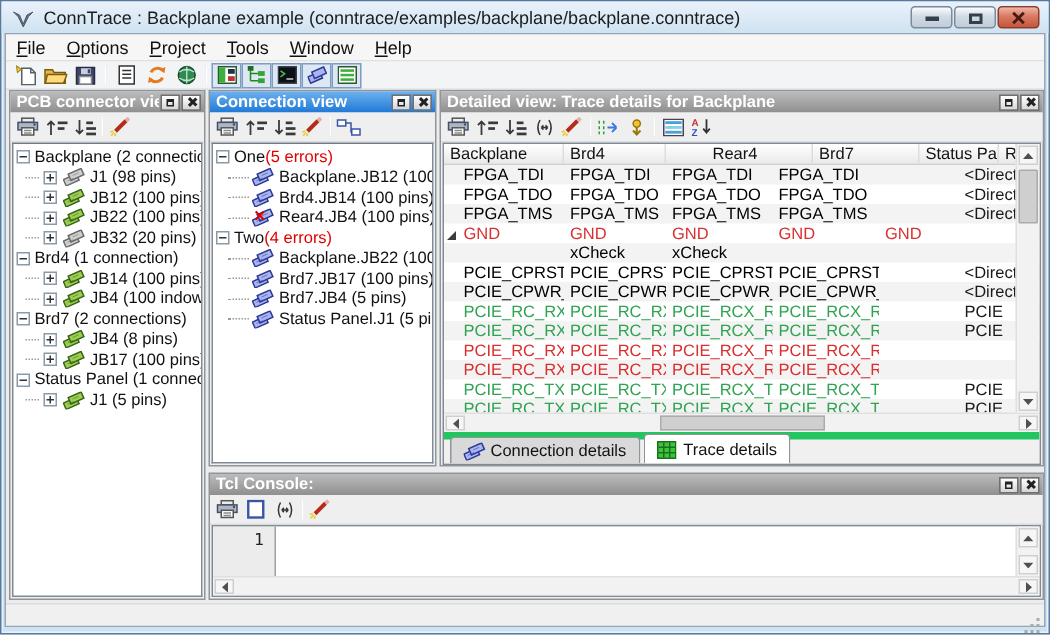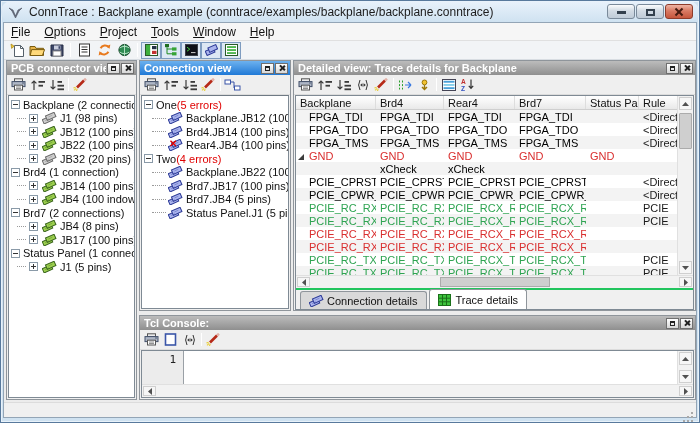--- a/index.html
+++ b/index.html
@@ -2,21 +2,21 @@
 <html><head>
 <meta charset="utf-8">
 <style>
   * { margin:0; padding:0; box-sizing:border-box; }
   html,body { width:700px; height:423px; font-family:"Liberation Sans",sans-serif; }
   .window { position:relative; width:700px; height:423px; background:#cfe2f1;
             box-shadow: inset 0 0 0 1px #58799c, inset 0 0 0 2px #e8f2fa; overflow:hidden; }
 
   
   .titlebar { position:absolute; top:1px; left:1px; right:1px; height:21px;
-              background:linear-gradient(#e9f2fb,#cfe2f1); display:flex; align-items:center; padding-left:7px;border-radius:10px; }
+              background:linear-gradient(#e9f2fb,#cfe2f1); display:flex; align-items:center; padding-left:7px; }
   .app-icon { width:15px; height:14px; margin-right:6px; }
   .win-title { font-size:12px; color:#1c1c1c; flex:1; white-space:nowrap; overflow:hidden; }
   .win-btns { display:flex; gap:1px; margin-right:6px; }
   .wbtn { width:28px; height:15px; border:1px solid #7a8a9a; border-radius:3px;
           background:linear-gradient(#fbfcfd,#d2dbe4 45%,#c0ccd8); position:relative; }
   .wbtn.close { background:linear-gradient(#efb5a5,#d97a63 45%,#c6563c); border-color:#8e3b2a; }
   .g-min { position:absolute; left:9px; bottom:4px; width:9px; height:3px; background:#33404d; }
   .g-max { position:absolute; left:9px; top:4px; width:9px; height:7px; border:2px solid #33404d; }
   .g-close { position:absolute; left:50%; top:50%; width:10px; height:10px; transform:translate(-50%,-50%); }
   .g-close:before, .g-close:after { content:""; position:absolute; left:4px; top:0; width:2px; height:10px; background:#471b10; }
@@ -86,21 +86,21 @@
   .vscroll { position:absolute; top:0; right:0; width:16px; bottom:0; background:#f2f2f2; border-left:1px solid #e0e0e0; }
   .sbtn { position:absolute; left:1px; right:1px; height:13px; background:#f6f6f6; border:1px solid #cfcfcf; display:flex; align-items:center; justify-content:center; }
   .sbtn.up { top:1px; } .sbtn.down { bottom:1px; }
   .vthumb { position:absolute; left:1px; right:1px; background:#cfcfcf; border:1px solid #ababab; border-radius:1px; }
   .hscroll { height:13px; background:#f2f2f2; border-top:1px solid #e0e0e0; position:relative; flex:none; }
   .hbtn { position:absolute; top:1px; bottom:1px; width:13px; background:#f6f6f6; border:1px solid #cfcfcf; display:flex; align-items:center; justify-content:center; }
   .hbtn.left { left:1px; } .hbtn.right { right:1px; }
   .hthumb { position:absolute; top:1px; bottom:1px; left:50%; transform:translateX(-50%); width:110px; background:#cfcfcf; border:1px solid #ababab; }
 
   
-  .tabbar { height:21px; background:#f0f0f0; border-top:2px solid #22c55e; display:flex; align-items:flex-end; padding-left:4px; flex:none; }
+  .tabbar { height:21px; background:#f0f0f0; border-top:5px solid #22c55e; display:flex; align-items:flex-end; padding-left:4px; flex:none; }
   .tab { height:18px; display:flex; align-items:center; gap:4px; padding:0 8px; font-size:11px; color:#111;
          border:1px solid #8f959b; border-bottom:none; border-radius:3px 3px 0 0; background:#d9d9d9; margin-right:2px; }
   .tab.active { background:#fff; height:20px; }
   .tab .ticon { width:14px; height:12px; }
 
   
   .con-edit { flex:1; display:flex; flex-direction:column; background:#fff; border:1px solid #7f8a94; margin:0 1px 1px; overflow:hidden; }
   .con-main { flex:1; display:flex; position:relative; }
   .gutter { width:42px; background:#ececec; border-right:1px solid #9aa0a6; font-family:"DejaVu Sans Mono",monospace;
             font-size:11px; color:#222; text-align:right; padding:2px 7px 0 0; }
@@ -806,21 +806,21 @@
                   <text x="0" y="12.6" font-size="6.6" font-weight="bold" fill="#3050c0" font-family="sans-serif">Z</text>
                   <path d="M10 1.5 v8.5 M7.8 7.8 L10 10.4 L12.2 7.8" fill="none" stroke="#333" stroke-width="1.2"></path>
                 </svg>
               </span>
             </span>
           </div>
         <div class="det-body">
           <div class="thead" id="det-head">
               <div class="th" style="width: 80px;">Backplane</div>
               <div class="th" style="width: 68px;">Brd4</div>
-              <div class="th" style="width: 71px;">Rear4</div>
+              <div class="th" style="width: 71px; margin-left: 27px;">Rear4</div>
               <div class="th" style="width: 71px;">Brd7</div>
               <div class="th" style="width: 53px;">Status Panel</div>
               <div class="th" style="width: 42px;">Rule</div>
             </div>
           <div class="rows" id="det-rows">
               <div class="drow alt">
                 <div class="dc first" style="width: 80px;">FPGA_TDI</div>
                 <div class="dc" style="width: 68px;">FPGA_TDI</div>
                 <div class="dc" style="width: 71px;">FPGA_TDI</div>
                 <div class="dc" style="width: 71px;">FPGA_TDI</div>

